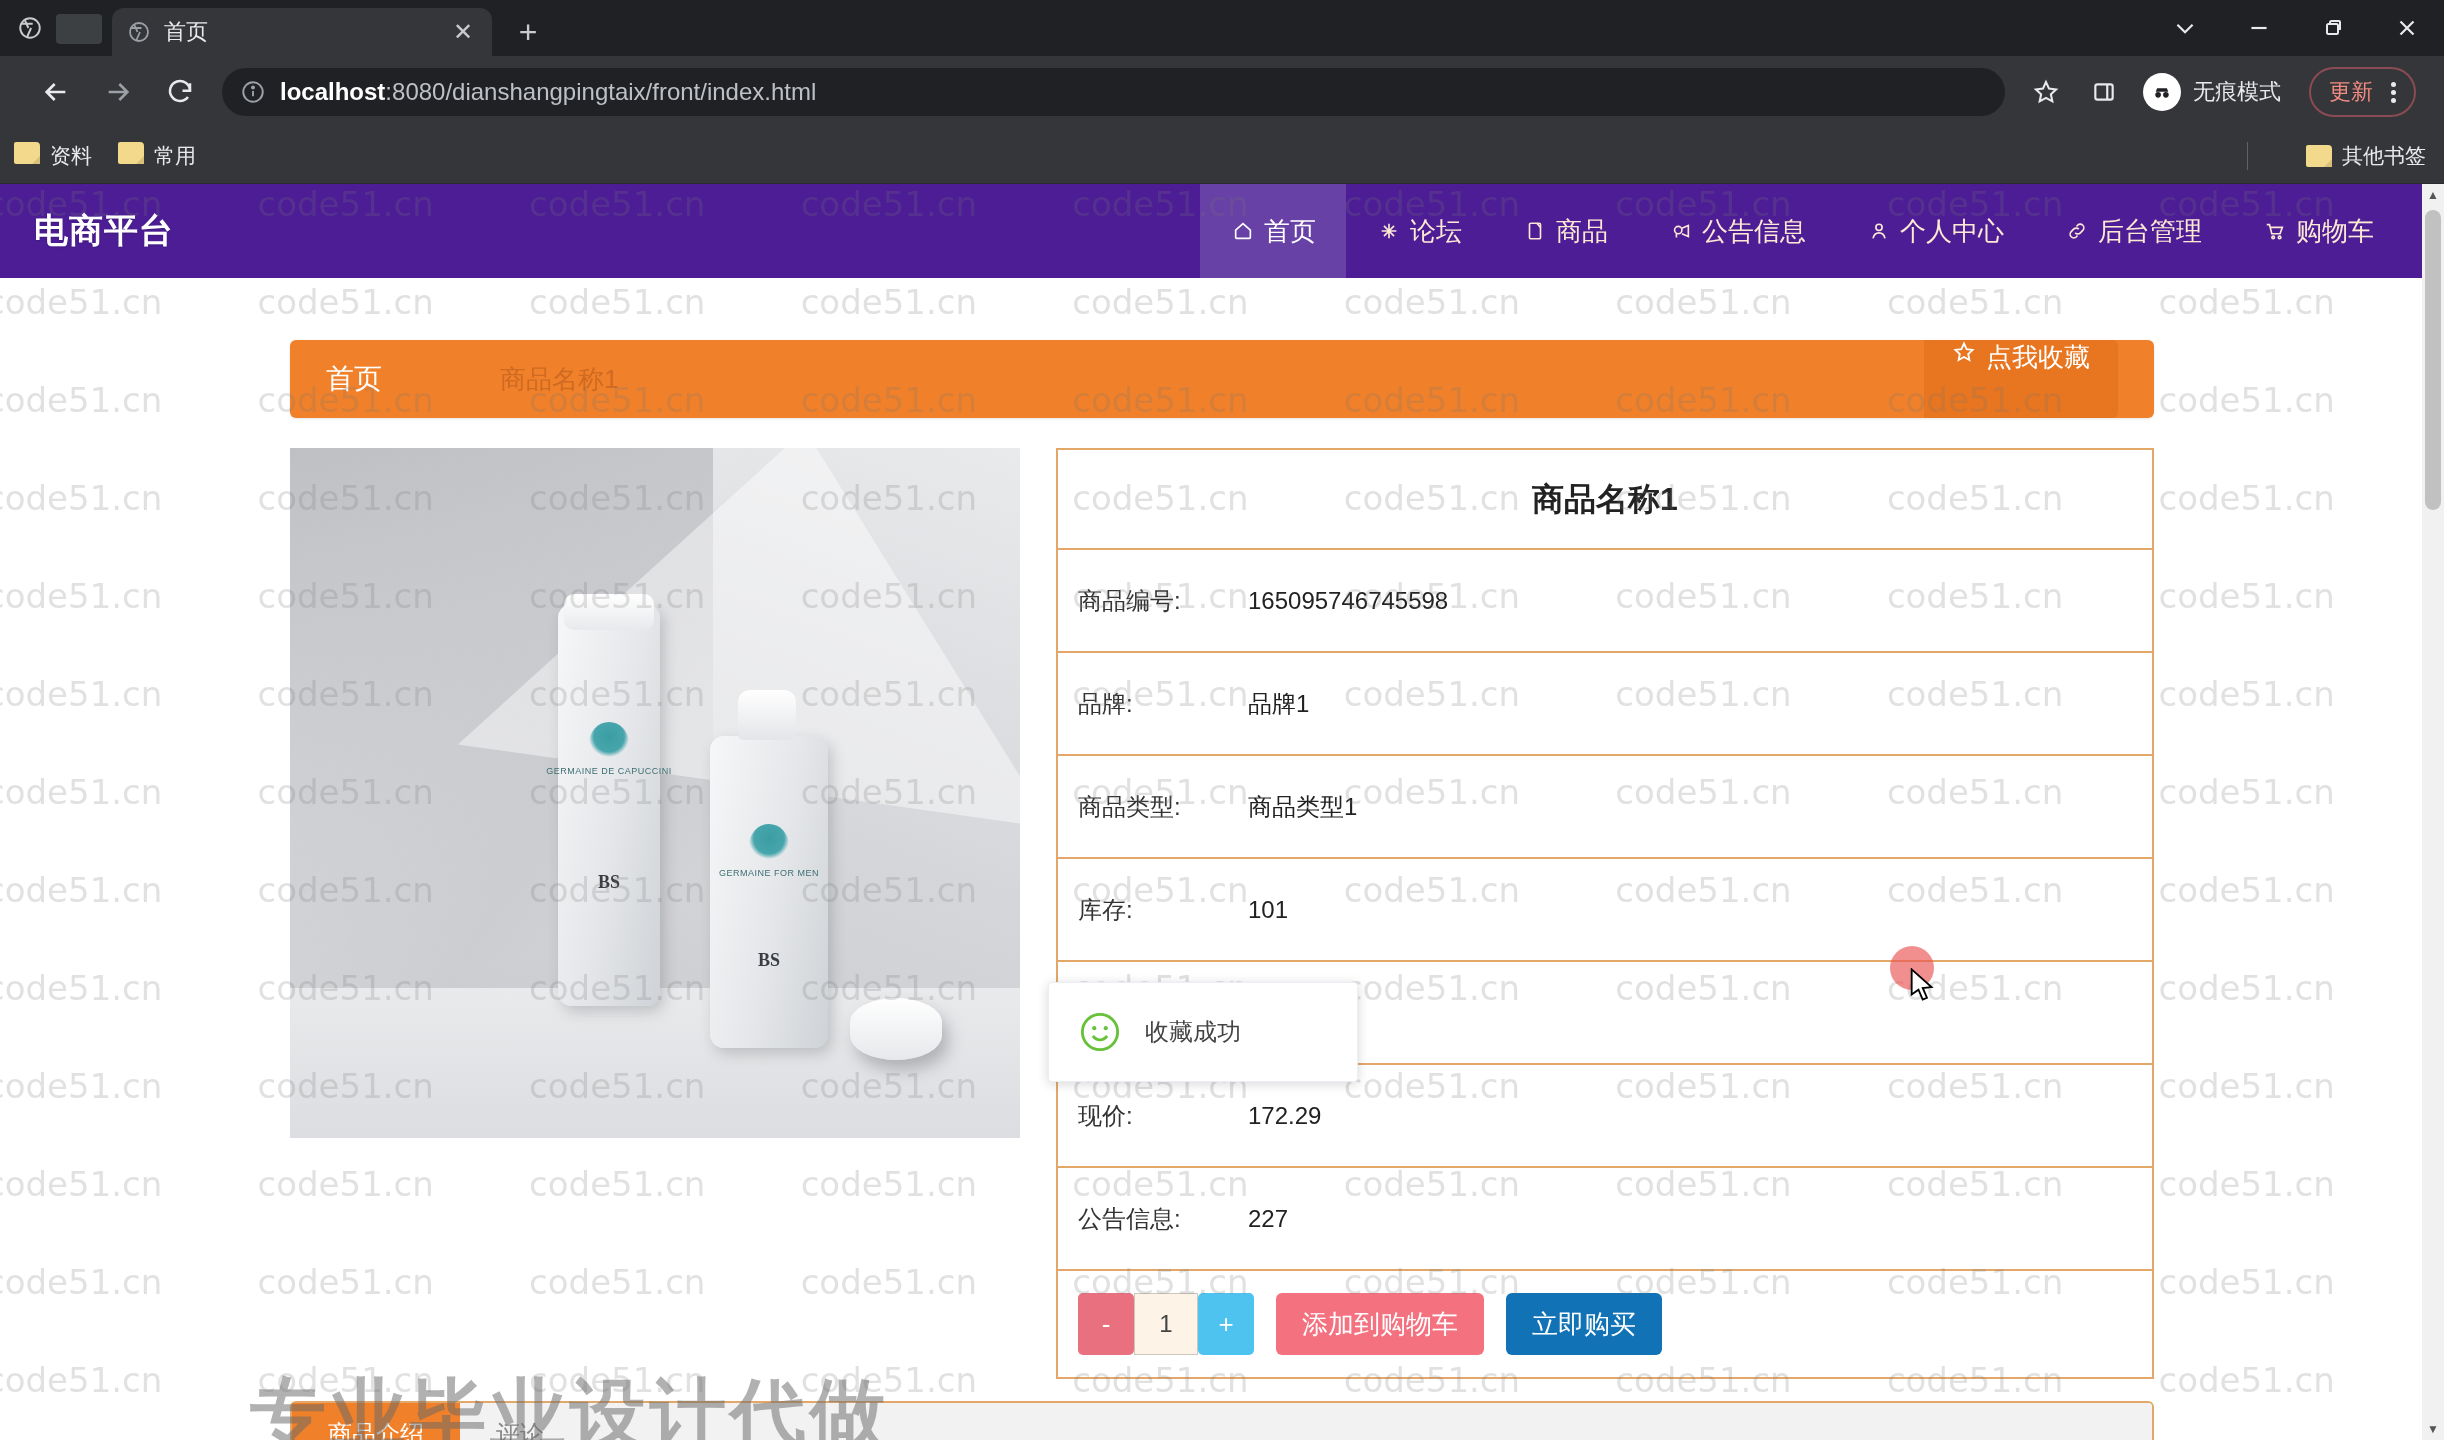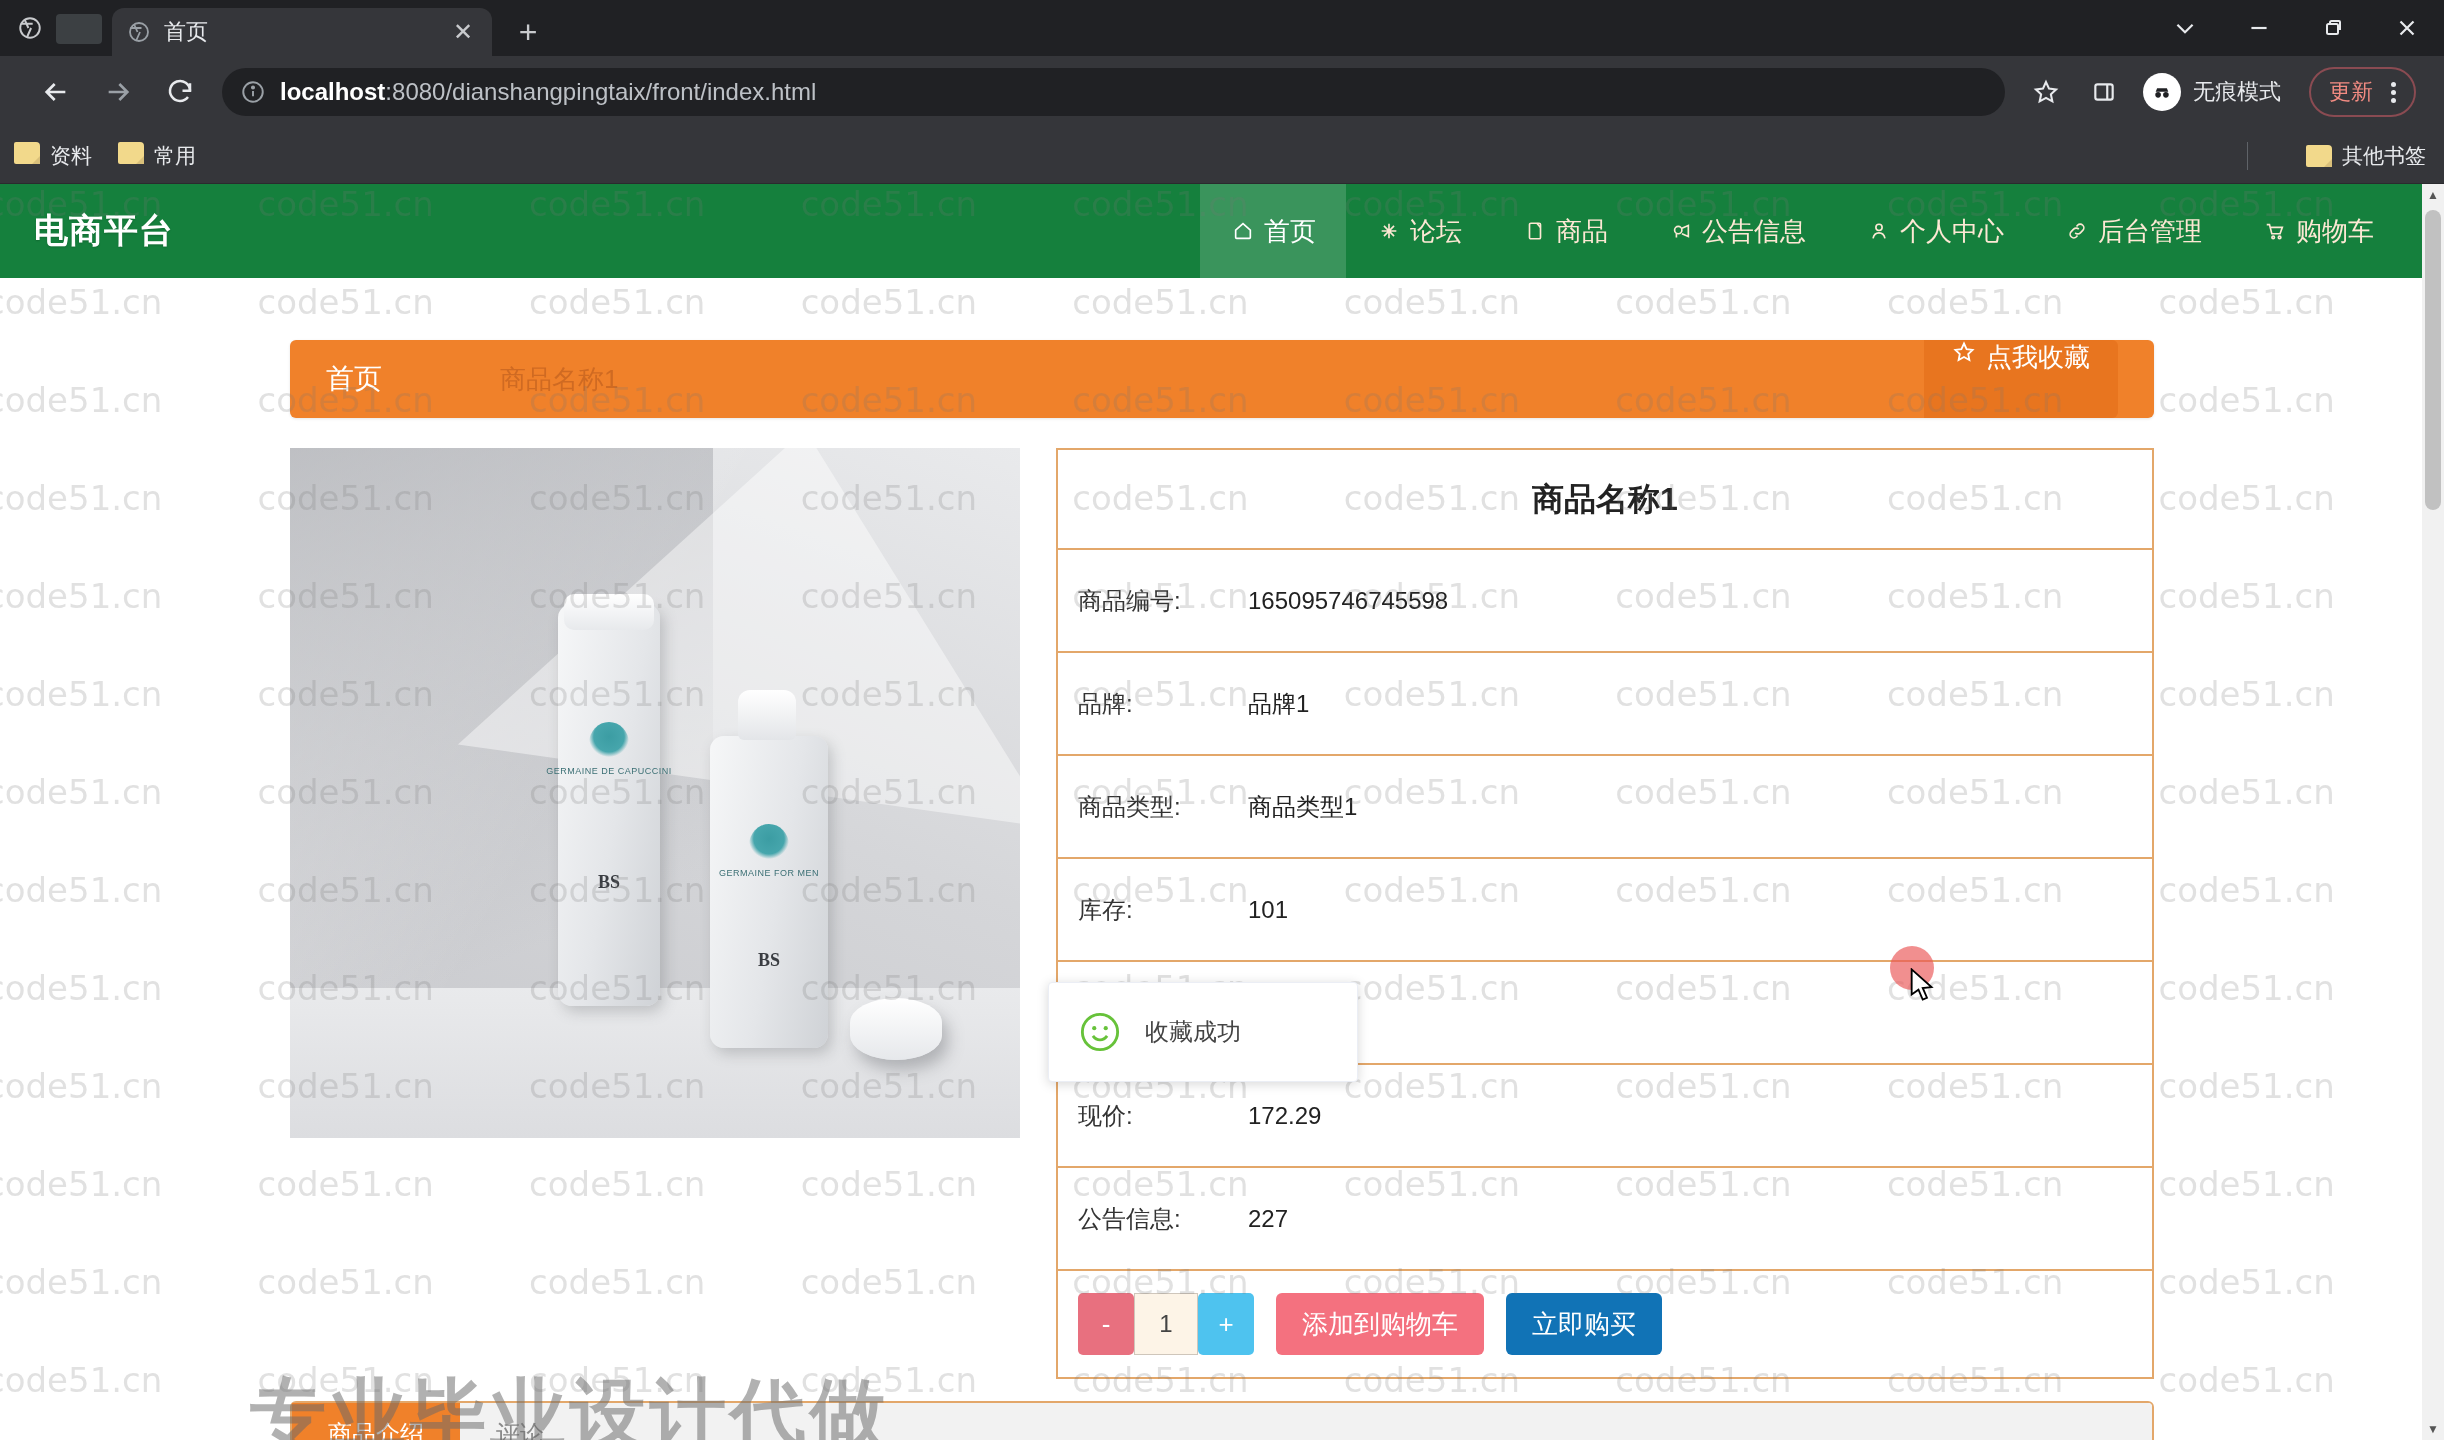--- a/index.html
+++ b/index.html
@@ -120,21 +120,21 @@
     position: absolute; inset: 0; pointer-events: none; z-index: 40;
     display: grid; grid-template-columns: repeat(9, 1fr); grid-auto-rows: 98px;
     align-content: start;
   }
   .wm-layer span {
     color: rgba(120,120,120,0.22); font-size: 34px; font-family: "DejaVu Sans", sans-serif;
     white-space: nowrap; transform: translateX(-14px);
   }
 
   .site-header {
-    height: 94px; background: #15803d; position: relative; z-index: 5;
+    height: 94px; background: #4c1d95; position: relative; z-index: 5;
     display: flex; align-items: center;
   }
   .brand {
     color: #ffffff; font-size: 34px; font-weight: bold; margin-left: 34px;
     text-shadow: 0 1px 2px rgba(0,0,0,.18); letter-spacing: 1px;
   }
   .navmenu { margin-left: auto; display: flex; align-items: center; padding-right: 40px; }
   .navitem {
     display: flex; align-items: center; gap: 8px; height: 94px; padding: 0 30px;
     color: #fde8d4; font-size: 26px; white-space: nowrap;

